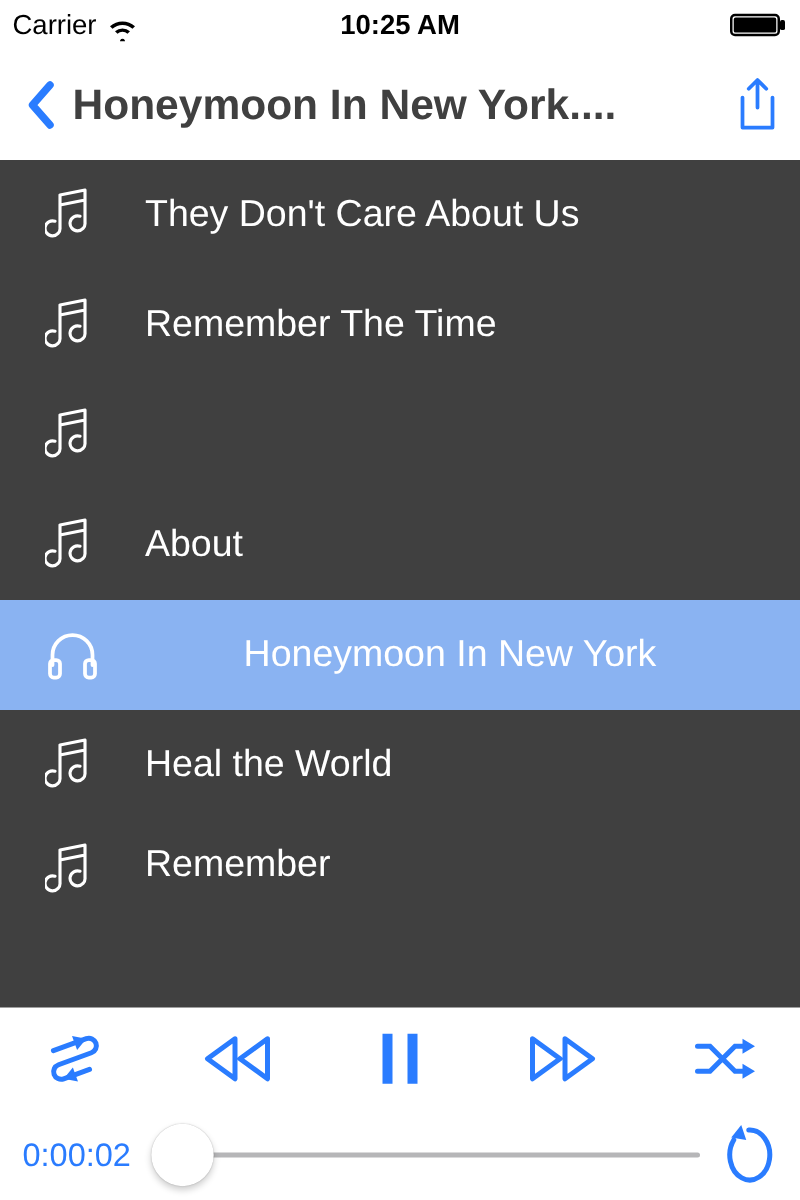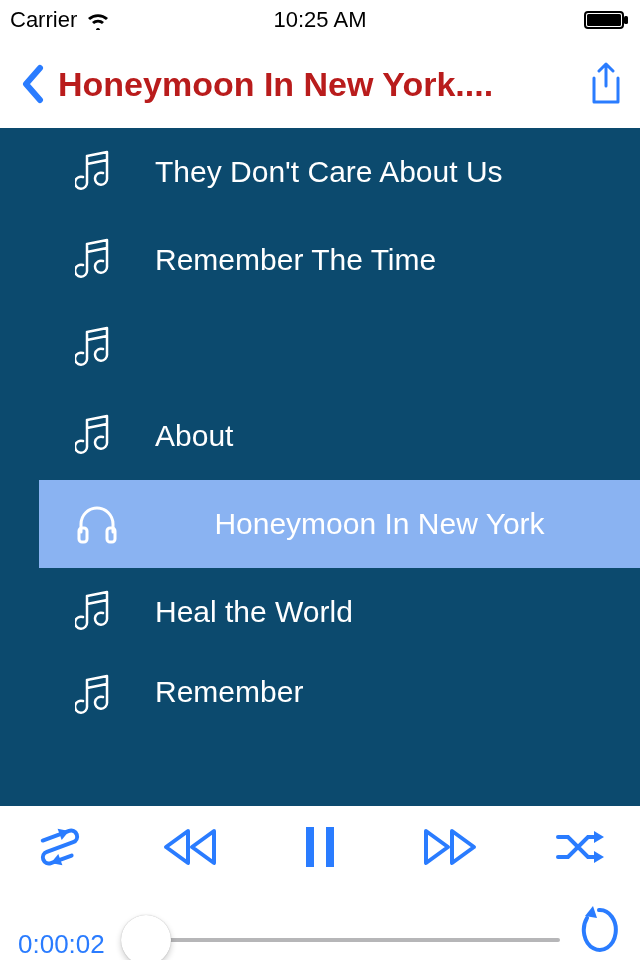--- a/index.html
+++ b/index.html
@@ -1,45 +1,45 @@
 <!DOCTYPE html>
 <html><head>
 <meta charset="utf-8">
 <style>
   * { margin: 0; padding: 0; box-sizing: border-box; }
   html, body { width: 640px; height: 960px; font-family: -apple-system, "Helvetica Neue", Helvetica, Arial, sans-serif; background: #fff; overflow: hidden; }
   
   
   .status-bar { height: 40px; display: flex; align-items: center; justify-content: space-between; padding: 0 10px; font-size: 22px; font-weight: 500; color: #000; }
-  .status-left { display: flex; align-items: center; gap: 8px; }
-  .status-center { position: absolute; left: 50%; transform: translateX(-50%); font-weight: 400; }
+  .status-left { display: flex; align-items: flex-end; gap: 8px; }
+  .status-center { position: absolute; left: 50%; transform: translateX(-50%); font-weight: 700; }
   .status-right { display: flex; align-items: center; }
   .wifi-icon svg, .battery-icon svg { display: block; }
 
   
   .nav-bar { height: 88px; display: flex; align-items: center; padding: 0 12px; position: relative; }
   .back-btn { width: 40px; height: 60px; display: flex; align-items: center; justify-content: center; cursor: pointer; }
-  .nav-title { font-size: 34px; font-weight: 700; color: #b91c1c; white-space: nowrap; overflow: hidden; text-overflow: ellipsis; flex: 1; margin: 0 6px; }
+  .nav-title { font-size: 34px; font-weight: 700; color: #404040; white-space: nowrap; overflow: hidden; text-overflow: ellipsis; flex: 1; margin: 0 6px; }
   .share-btn { width: 44px; height: 60px; display: flex; align-items: center; justify-content: center; cursor: pointer; }
 
   
-  .track-list { background: #0c4a6e; height: 678px; overflow: hidden; padding-left: 39px; }
+  .track-list { background: #404040; height: 678px; overflow: hidden; }
   .track-row { height: 88px; display: flex; align-items: center; padding: 0 36px; cursor: pointer; color: #fff; }
   .track-row.selected { background: #8ab3f2; text-align: center; }
   .track-row.last { height: 62px; align-items: flex-end; padding-bottom: 0; }
   .track-icon { width: 56px; flex-shrink: 0; display: flex; align-items: center; }
   .track-label { font-size: 30px; font-weight: 400; white-space: nowrap; overflow: hidden; text-overflow: ellipsis; margin-left: 24px; flex: 1; }
   .track-row.last .track-label { line-height: 52px; }
 
   
   .controls-row { height: 82px; display: flex; align-items: center; justify-content: space-between; padding: 0 24px; }
   .ctrl-btn { width: 72px; height: 60px; display: flex; align-items: center; justify-content: center; cursor: pointer; }
 
   
-  .progress-row { height: 72px; display: flex; align-items: flex-end; padding: 0 18px 0 18px; gap: 10px; }
+  .progress-row { height: 72px; display: flex; align-items: center; padding: 0 18px 0 18px; gap: 10px; }
   .time-label { font-size: 26px; color: #2a7cff; }
   .time-label.elapsed { width: 110px; }
   .time-label.remaining { width: 130px; text-align: right; }
   .slider-wrap { flex: 1; height: 40px; display: flex; align-items: center; position: relative; }
   .slider-track-bg { position: absolute; left: 0; right: 0; height: 4px; background: #b6b6b8; border-radius: 2px; }
   .slider-track-fill { position: absolute; left: 0; height: 4px; background: #8b8b8f; border-radius: 2px; }
   .slider-thumb { position: absolute; width: 50px; height: 50px; background: #fff; border-radius: 50%; box-shadow: 0 3px 6px rgba(0,0,0,0.2), 0 0 1px rgba(0,0,0,0.3); top: 50%; margin-top: -25px; margin-left: -25px; cursor: pointer; }
   .repeat-one-btn { width: 46px; height: 60px; display: flex; align-items: center; justify-content: center; cursor: pointer; margin-left: 6px; }
 </style>
 </head>

